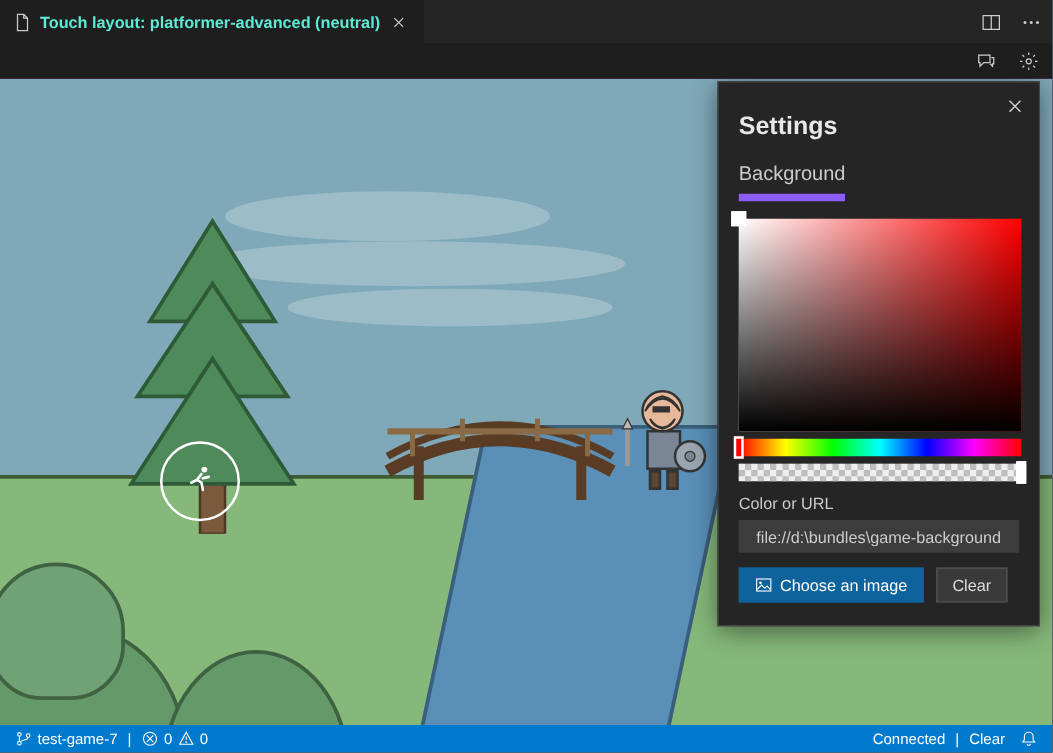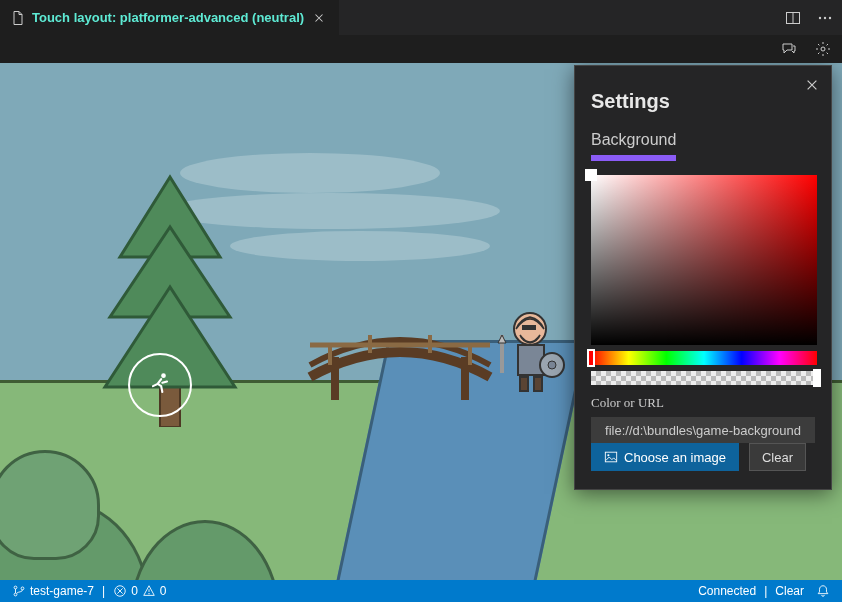--- a/index.html
+++ b/index.html
@@ -37,23 +37,23 @@
 .picker { margin-top: 14px; }
 .sv-box { position: relative; width: 226px; height: 170px; background: linear-gradient(to top, #000, rgba(0,0,0,0)), linear-gradient(to right, #fff, #ff0000); cursor: crosshair; }
 .sv-cursor { position: absolute; left: 0; top: 0; width: 12px; height: 12px; border: 2px solid #fff; background: #fff; transform: translate(-50%, -50%); }
 .hue { margin-top: 6px; width: 226px; height: 14px; background: linear-gradient(to right, #ff0000, #ffff00, #00ff00, #00ffff, #0000ff, #ff00ff, #ff0000); position: relative; cursor: pointer; }
 .hue-cursor { position: absolute; left: 0; top: -2px; width: 8px; height: 18px; background: #ff0000; border: 2px solid #fff; transform: translateX(-50%); }
 .alpha { margin-top: 6px; width: 226px; height: 14px; position: relative; cursor: pointer;
   background-image: linear-gradient(45deg,#bbb 25%,transparent 25%),linear-gradient(-45deg,#bbb 25%,transparent 25%),linear-gradient(45deg,transparent 75%,#bbb 75%),linear-gradient(-45deg,transparent 75%,#bbb 75%);
   background-size: 10px 10px; background-position: 0 0,0 5px,5px -5px,-5px 0; background-color: #eee; }
 .alpha-cursor { position: absolute; right: 0; top: -2px; width: 8px; height: 18px; background: #fff; border: 2px solid #fff; transform: translateX(50%); }
 
-.field-label { margin-top: 10px; color: #ccc; font-size: 13px; font-family: Liberation Serif, serif; }
+.field-label { margin-top: 10px; color: #ccc; font-size: 13px; }
 .text-input { margin-top: 6px; width: 100%; height: 26px; background: #3c3c3c; border: 1px solid #3c3c3c; color: #ccc; padding: 0 8px; font-size: 13px; font-family: inherit; outline: none; text-align: center; }
-.btn-row { display: flex; gap: 10px; }
+.btn-row { margin-top: 12px; display: flex; gap: 10px; }
 .btn { height: 28px; padding: 0 12px; border: 1px solid #555; background: #3a3a3a; color: #ddd; font-size: 13px; cursor: pointer; display: flex; align-items: center; gap: 6px; }
 .btn.primary { background: #0e639c; border-color: #0e639c; color: #fff; }
 
 .statusbar { height: 22px; background: #007acc; color: #fff; display: flex; align-items: center; font-size: 12px; }
 .sb-left, .sb-right { display: flex; align-items: center; height: 100%; }
 .sb-left { padding-left: 6px; }
 .sb-right { margin-left: auto; padding-right: 6px; }
 .sb-item { display: flex; align-items: center; gap: 4px; padding: 0 6px; height: 100%; cursor: pointer; }
 .sb-sep { padding: 0 2px; }
 </style>

